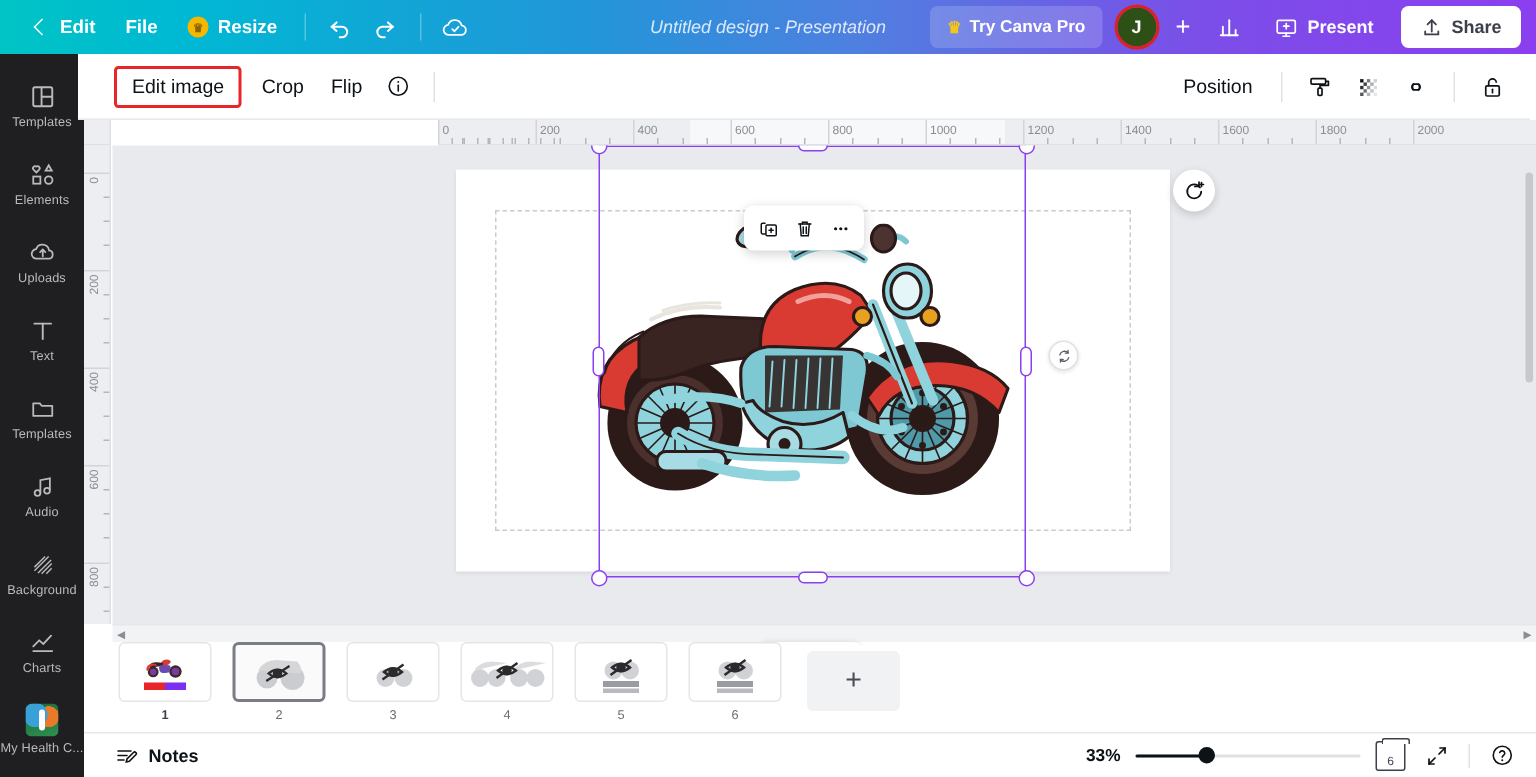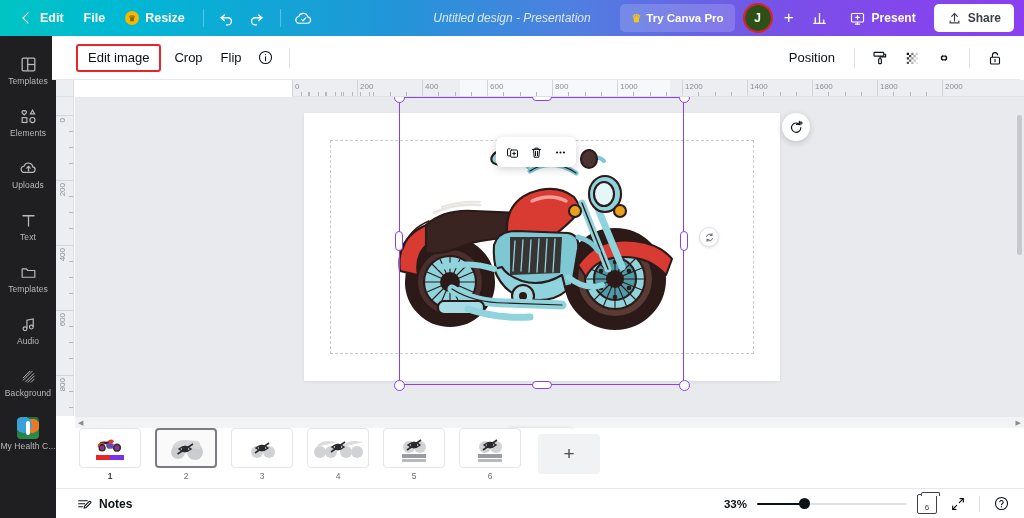--- a/index.html
+++ b/index.html
@@ -370,20 +370,27 @@
     </div>
     <div class="sb-item">
       <svg width="19" height="19" viewBox="0 0 24 24" fill="none" stroke="#b9babd" stroke-width="1.2">
         <path d="M5 14 L14 5"></path>
           <path d="M5 17 L17 5"></path>
           <path d="M8 19 L19 8"></path>
           <path d="M11 19.6 L19.6 11"></path>
           <path d="M15 19.5 L19.5 15"></path>
       </svg>
       <span class="sb-label">Background</span>
+    </div>
+    <div class="sb-item">
+      <svg width="19" height="19" viewBox="0 0 24 24" fill="none" stroke="#b9babd" stroke-width="1.5" stroke-linecap="round">
+        <path d="M4 15 L9 10 L12.5 13 L19 6"></path>
+          <path d="M4 19h16"></path>
+      </svg>
+      <span class="sb-label">Charts</span>
     </div>
     <div class="sb-item">
       <div class="sb-logo"></div>
       <span class="sb-label">My Health C...</span>
     </div>
   </div>
 
   <div class="toolbar2">
     <div class="edit-image-hl">
       <span>Edit image</span>

